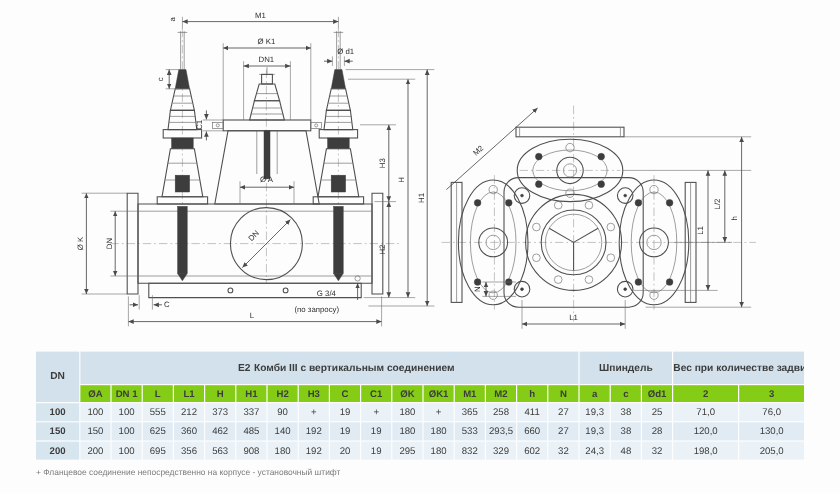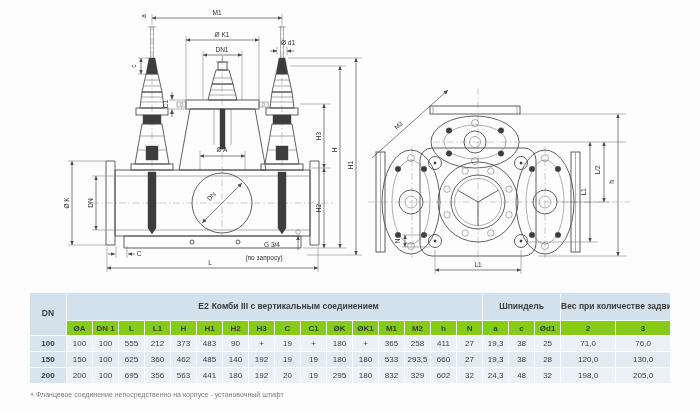--- a/index.html
+++ b/index.html
@@ -327,21 +327,21 @@
     </tr>
   </thead>
   <tbody>
     <tr>
       <th>100</th>
       <td>100</td>
       <td>100</td>
       <td>555</td>
       <td>212</td>
       <td>373</td>
-      <td>483</td>
+      <td>337</td>
       <td>90</td>
       <td>+</td>
       <td>19</td>
       <td>+</td>
       <td>180</td>
       <td>+</td>
       <td>365</td>
       <td>258</td>
       <td>411</td>
       <td>27</td>
@@ -375,21 +375,21 @@
       <td>120,0</td>
       <td>130,0</td>
     </tr>
     <tr>
       <th>200</th>
       <td>200</td>
       <td>100</td>
       <td>695</td>
       <td>356</td>
       <td>563</td>
-      <td>441</td>
+      <td>908</td>
       <td>180</td>
       <td>192</td>
       <td>20</td>
       <td>19</td>
       <td>295</td>
       <td>180</td>
       <td>832</td>
       <td>329</td>
       <td>602</td>
       <td>32</td>

